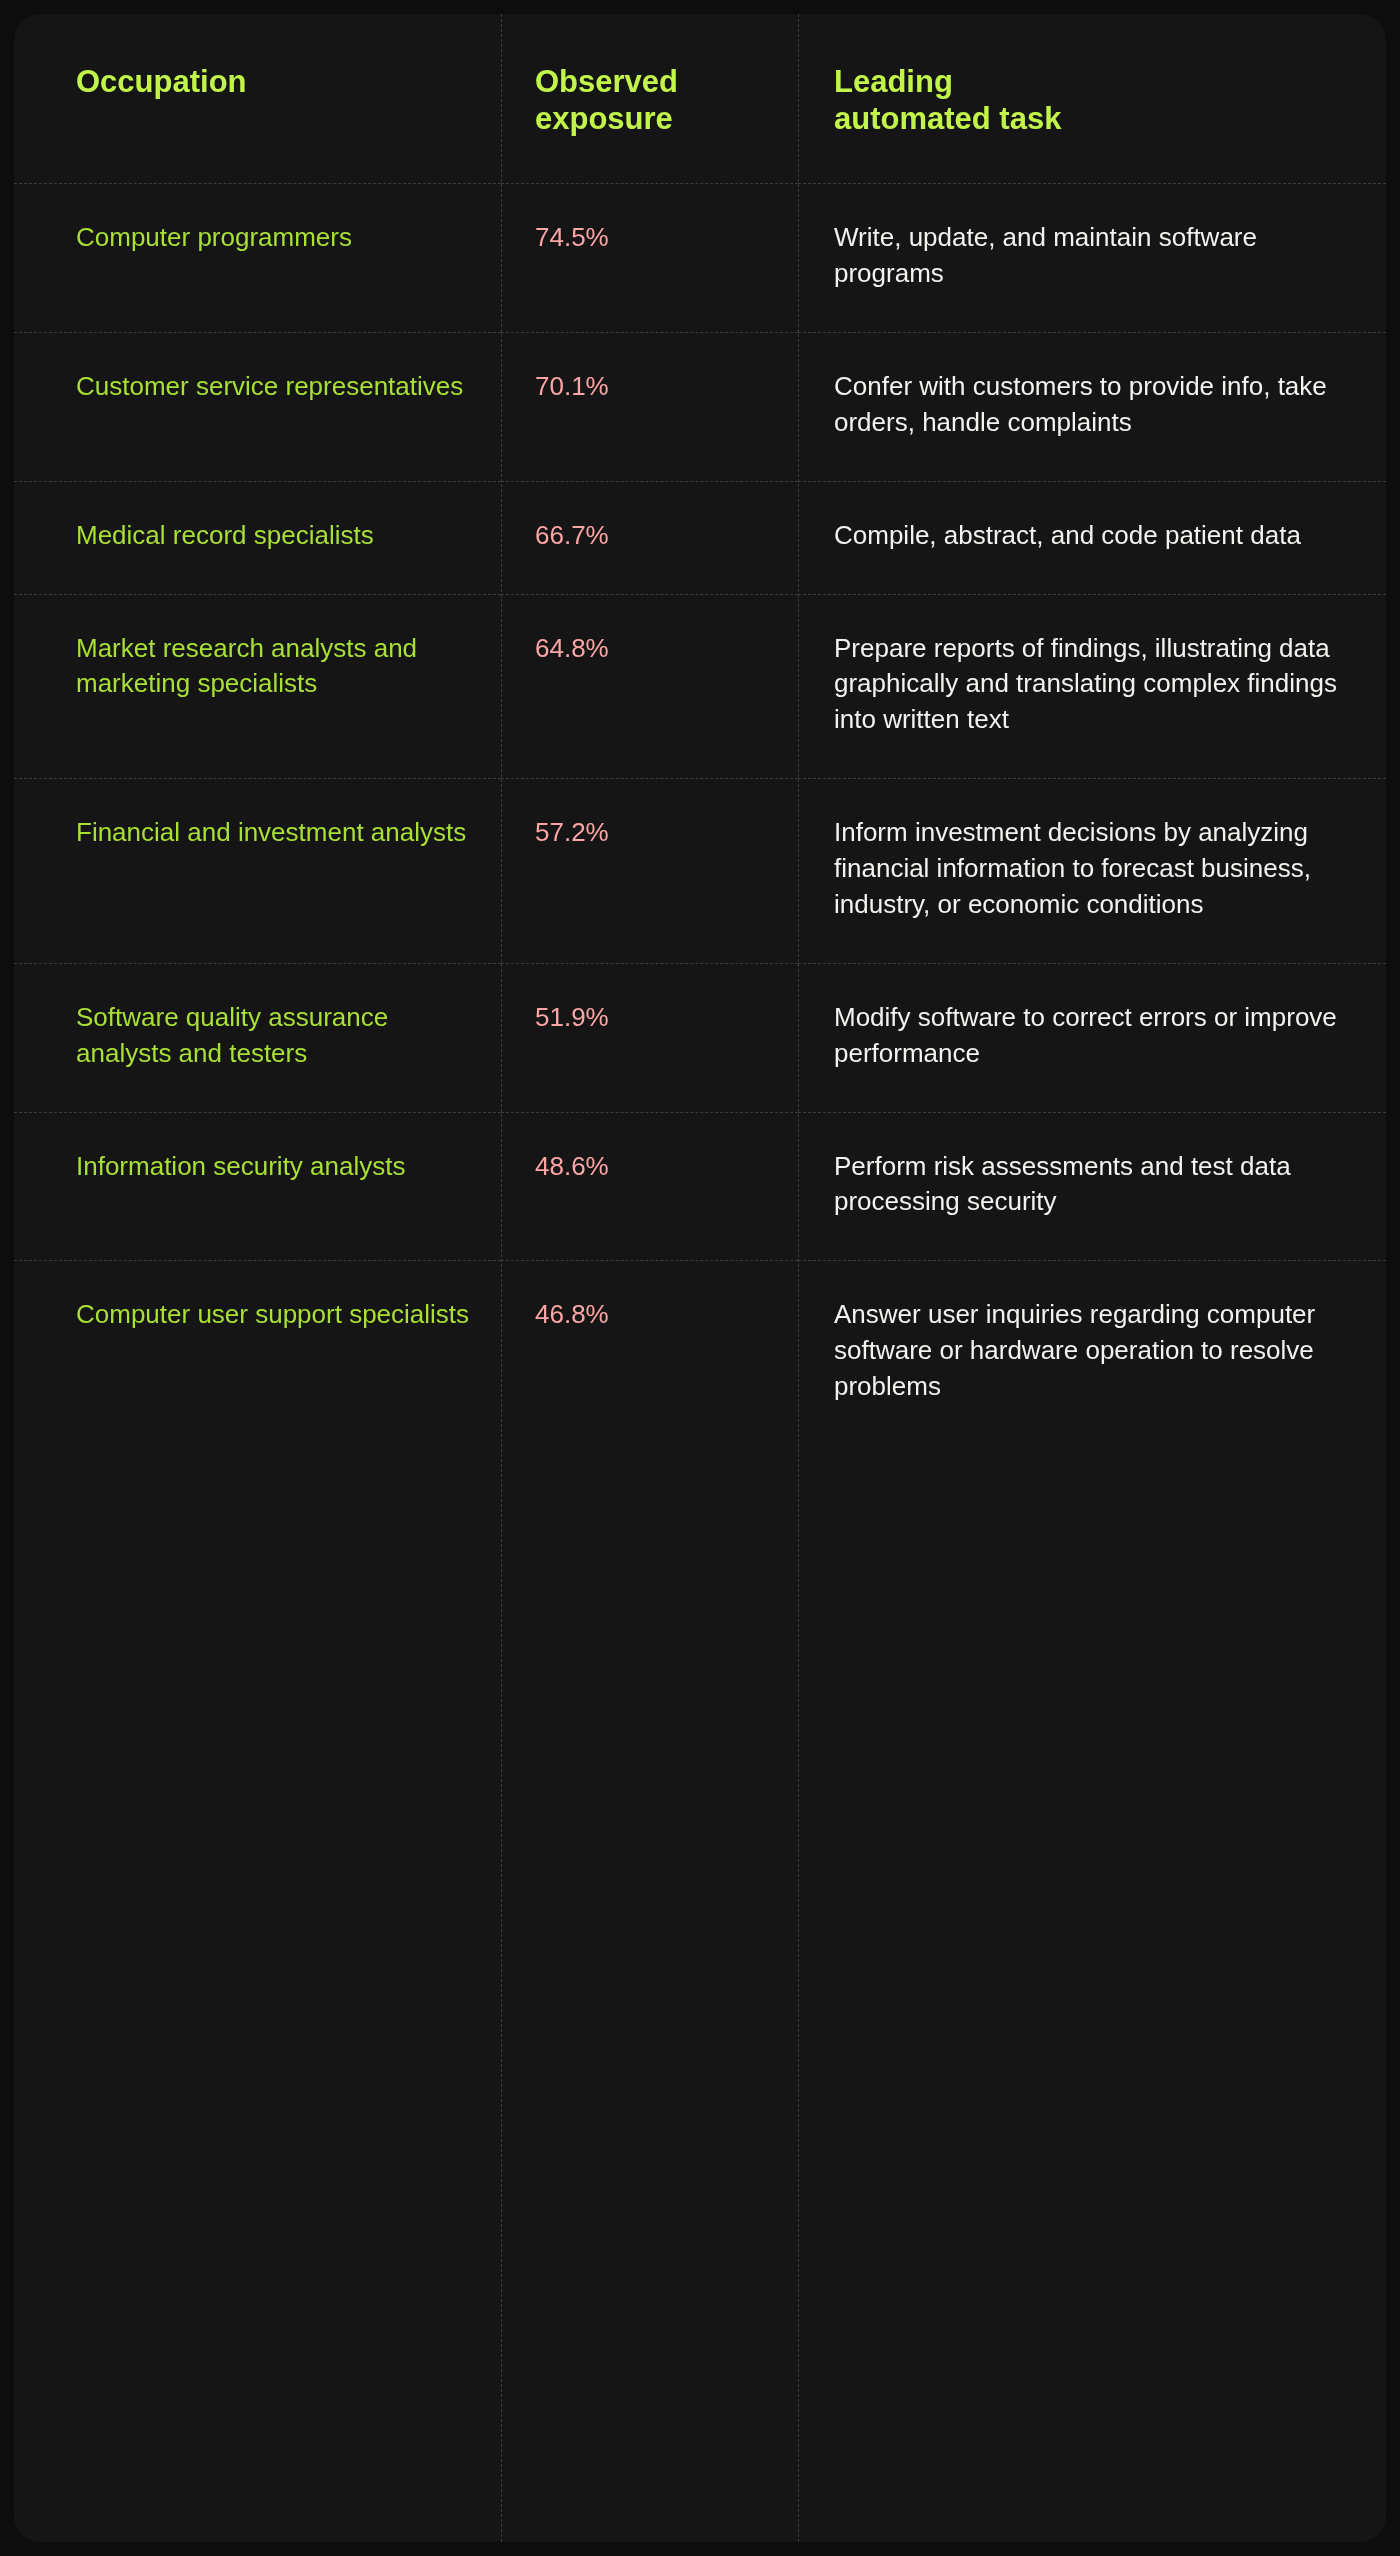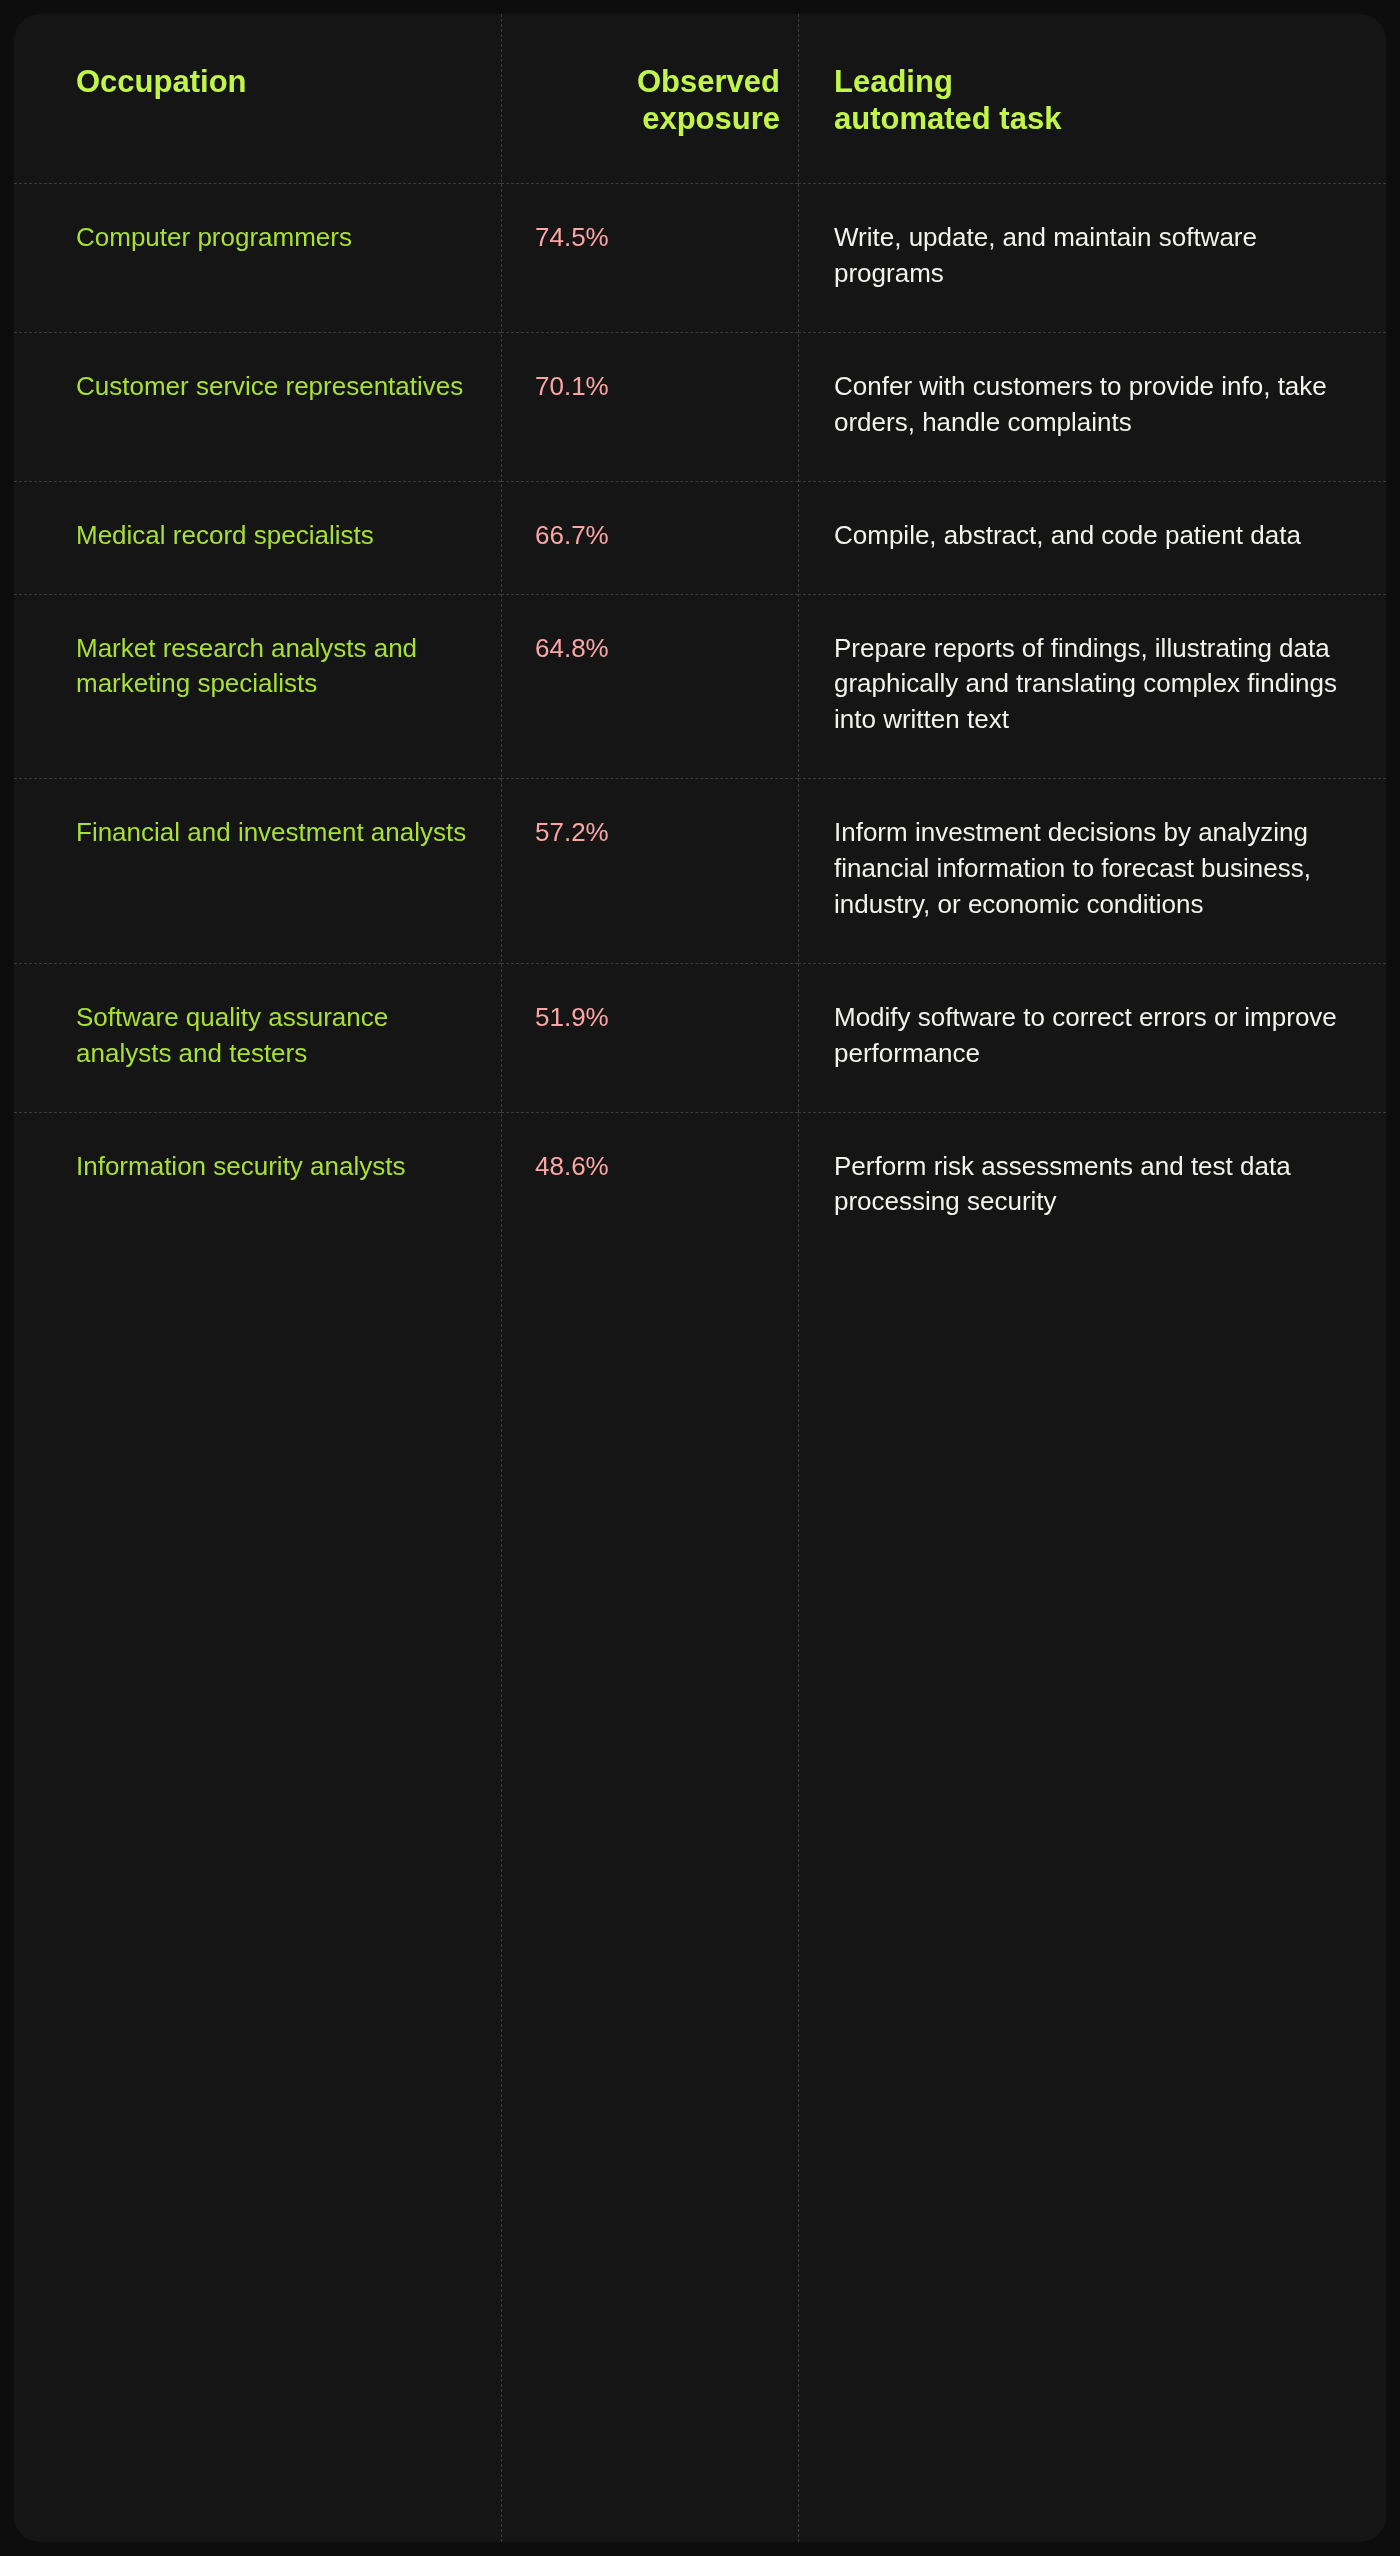--- a/index.html
+++ b/index.html
@@ -43,21 +43,20 @@
     padding: 50px 30px 46px 62px;
     font-size: 31px;
     line-height: 1.18;
     font-weight: bold;
     color: #c2f549;
     border-bottom: 1.6px dashed #3a3c38;
   }
   thead th.col-exp {
     padding-left: 34px;
     padding-right: 18px;
-    text-align: right;
   }
   thead th.col-task {
     padding-left: 36px;
     padding-right: 40px;
   }
   tbody td {
     vertical-align: top;
     border-bottom: 1.6px dashed #3a3c38;
     font-size: 26px;
     line-height: 1.38;
@@ -149,16 +148,21 @@
         <tr>
           <td class="col-occ">Software quality assurance analysts and testers</td>
           <td class="col-exp">51.9%</td>
           <td class="col-task">Modify software to correct errors or improve performance</td>
         </tr>
         <tr>
           <td class="col-occ">Information security analysts</td>
           <td class="col-exp">48.6%</td>
           <td class="col-task">Perform risk assessments and test data processing security</td>
         </tr>
+        <tr>
+          <td class="col-occ">Computer user support specialists</td>
+          <td class="col-exp">46.8%</td>
+          <td class="col-task">Answer user inquiries regarding computer software or hardware operation to resolve problems</td>
+        </tr>
       </tbody>
     </table>
   </div>
 </div>
 
 </body></html>

